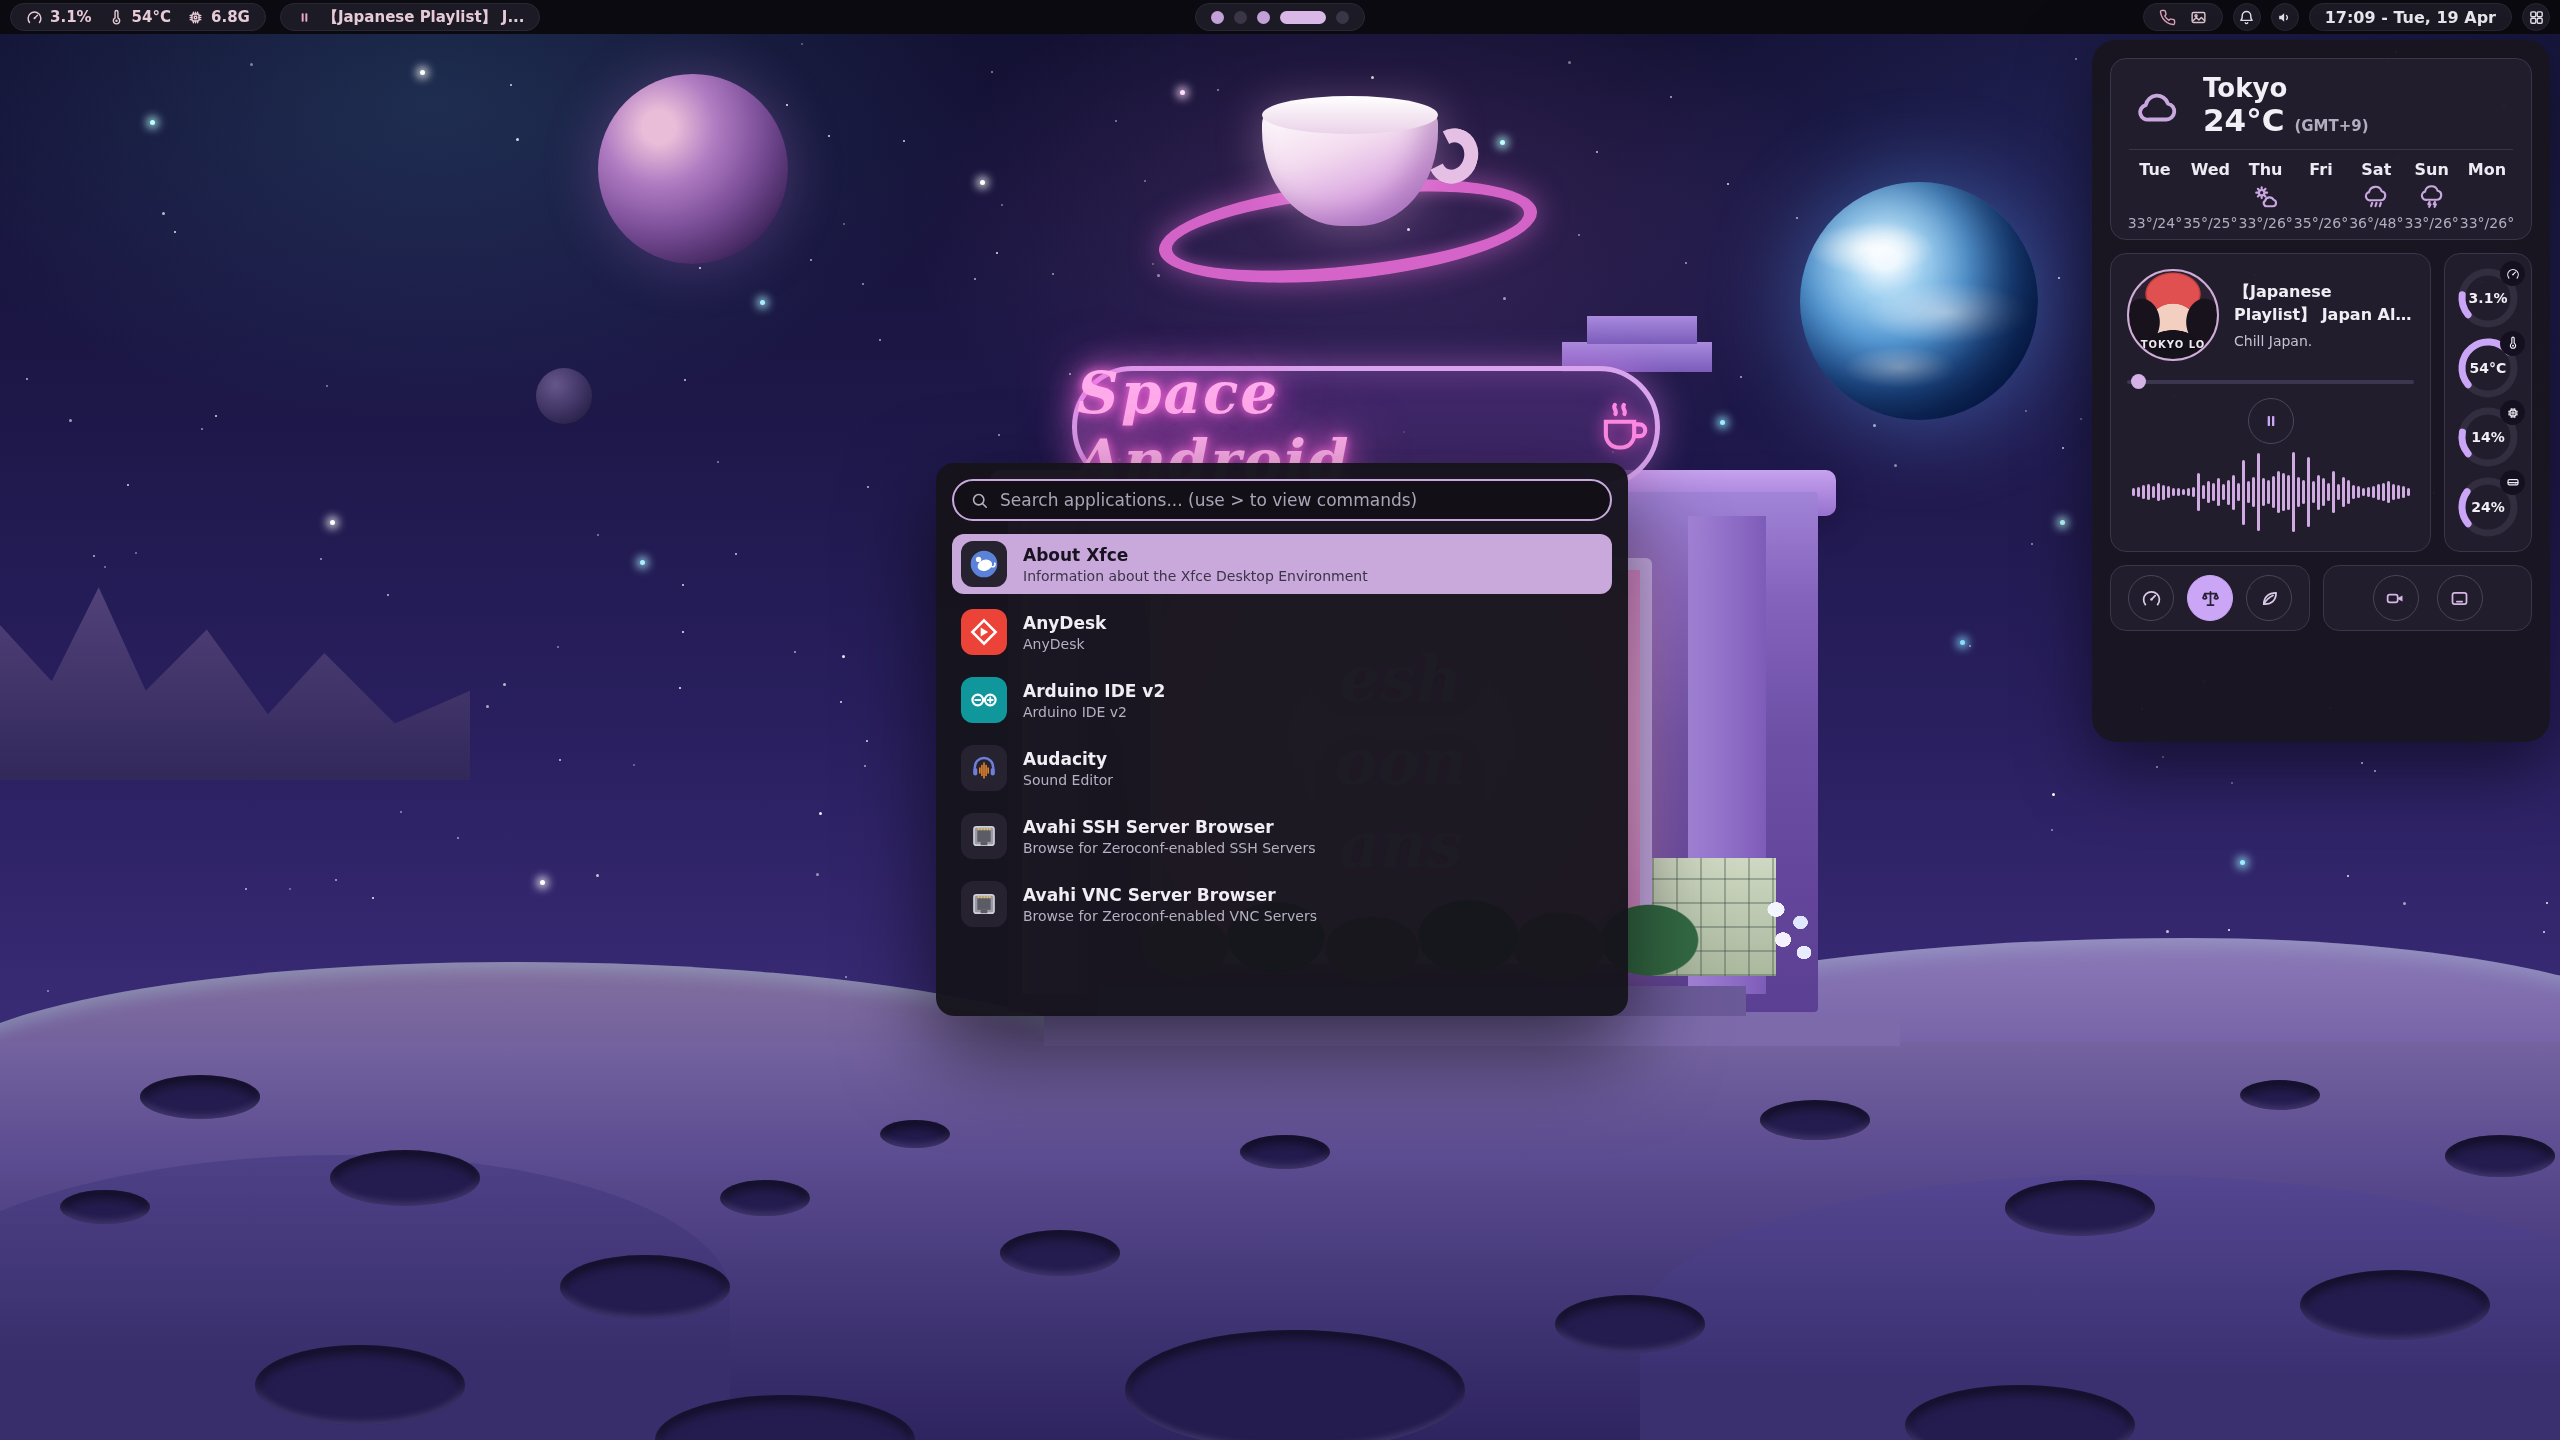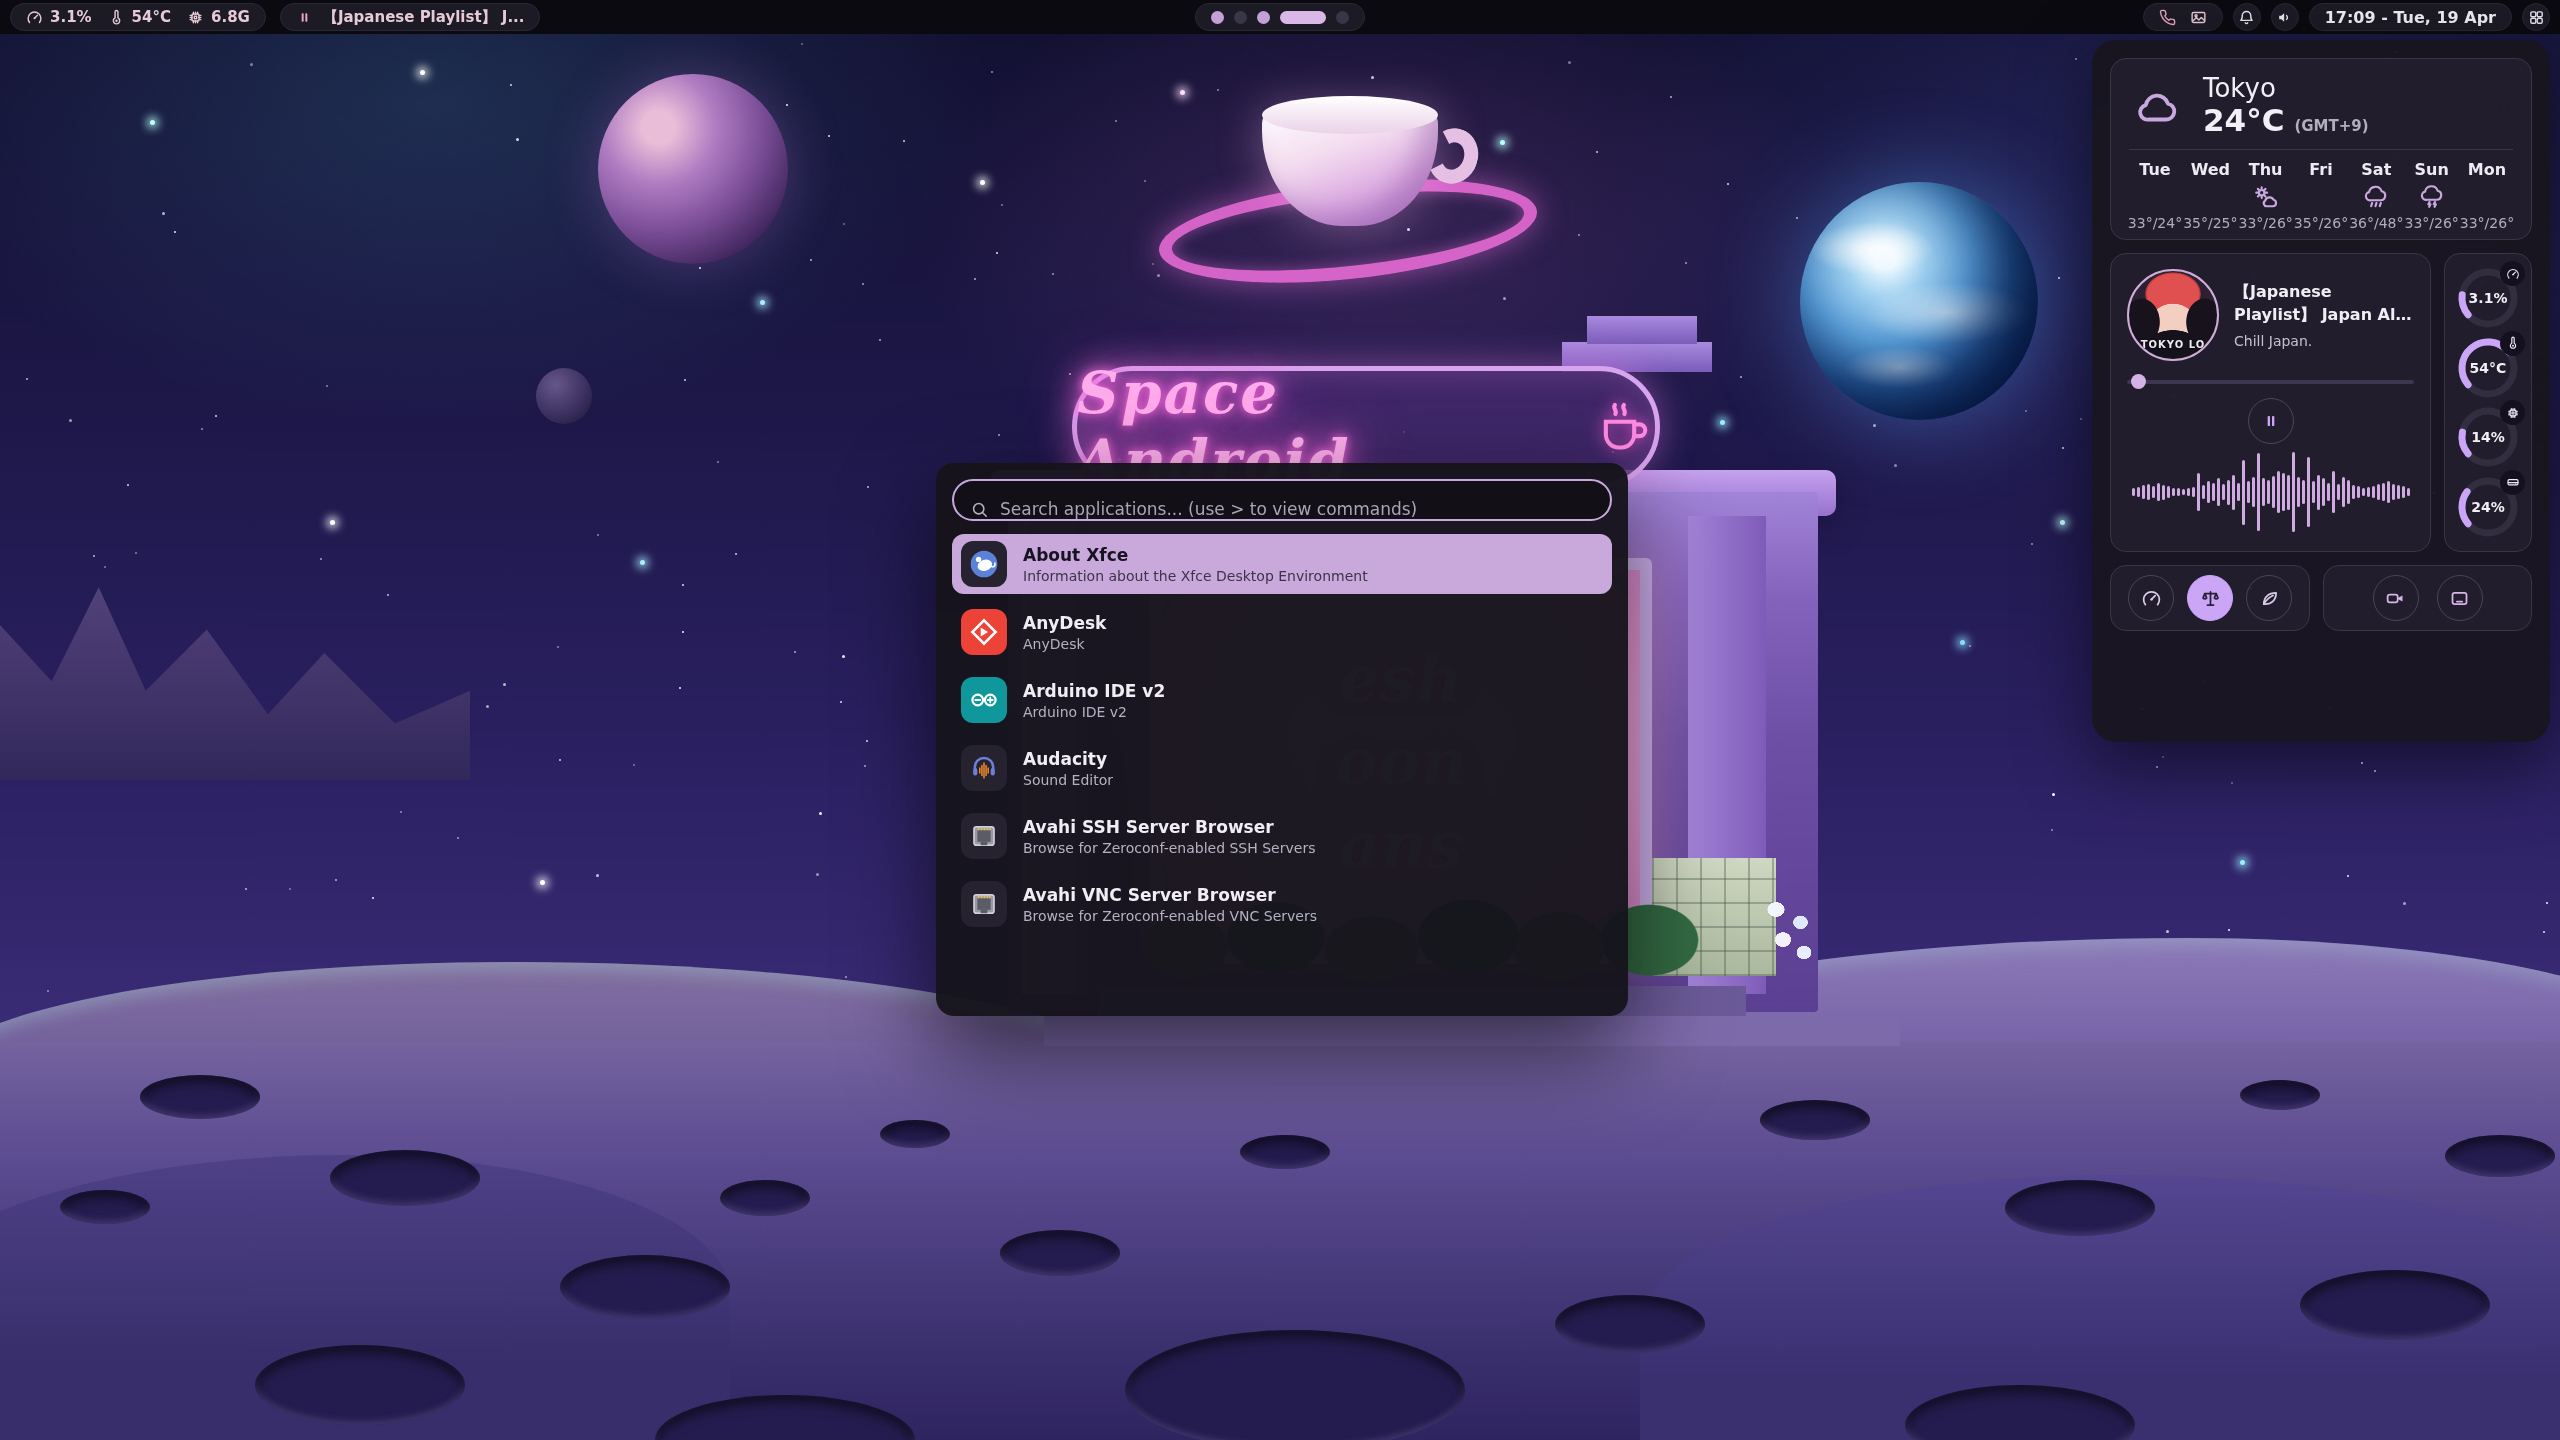--- a/index.html
+++ b/index.html
@@ -129,21 +129,21 @@
   .round-btn { width:28px; height:28px; border-radius:50%; background:#1c1a25; border:1px solid #2b2836;
     display:flex; align-items:center; justify-content:center; color:#e9e5f0; }
   .clock-chip { color:#f2eef7; font-weight:bold; font-size:16px; }
   .icon-pink { color:#e8a8c4; }
 
   
   .launcher { position:absolute; left:936px; top:463px; width:692px; height:553px; z-index:20;
     background:rgba(22,20,28,.97); border-radius:18px; padding:16px;
     box-shadow:0 34px 90px rgba(0,0,0,.6); }
   .searchbar { height:42px; border:2px solid #c9a8e0; border-radius:21px; background:#121016;
-    display:flex; align-items:flex-end; gap:11px; padding:0 16px; }
+    display:flex; align-items:center; gap:11px; padding:0 16px; }
   .searchbar .bar-icon { color:#b5afc2; width:19px; height:19px; }
   .searchbar input { flex:1; background:transparent; border:none; outline:none; color:#e8e4f0;
     font-size:17px; font-family:inherit; }
   .searchbar input::placeholder { color:#a9a4b6; }
   .app-list { margin-top:13px; display:flex; flex-direction:column; gap:8px; }
   .app-row { height:60px; border-radius:12px; display:flex; align-items:center; gap:16px; padding:0 9px; }
   .app-row.selected { background:#c9a9dc; }
   .tile { width:46px; height:46px; border-radius:12px; display:flex; align-items:center;
     justify-content:center; flex:none; }
   .tile svg { width:40px; height:40px; }
@@ -167,21 +167,21 @@
   .user-uptime { font-size:16px; color:#dcd7e4; margin-top:3px; }
   .circle-btn { width:42px; height:42px; border-radius:50%; border:1.5px solid #4c4560;
     display:flex; align-items:center; justify-content:center; background:transparent; flex:none; }
   .circle-btn .bar-icon { width:20px; height:20px; }
   .gear-color { color:#dcaed8; } .power-color { color:#cdb8e2; }
 
   .weather-card { height:182px; padding:16px 18px 12px; }
   .weather-head { display:flex; align-items:center; gap:16px; }
   .w-cloud { width:58px; height:46px; color:#c9a8e0; }
   .w-cloud svg { width:100%; height:100%; }
-  .w-city { font-size:26px; font-weight:normal; color:#f2f0f6; line-height:1.05; }
+  .w-city { font-size:26px; font-weight:bold; color:#f2f0f6; line-height:1.05; }
   .w-temp-row { display:flex; align-items:baseline; gap:10px; }
   .w-temp { font-size:31px; font-weight:bold; color:#f2f0f6; }
   .w-tz { font-size:15px; font-weight:bold; color:#b3adc0; }
   .w-divider { height:1px; background:#3b3548; margin:11px 0 10px; }
   .forecast { display:flex; justify-content:space-between; }
   .fc-col { display:flex; flex-direction:column; align-items:center; gap:5px; width:52px; }
   .fc-day { font-size:16px; font-weight:bold; color:#eceaf2; }
   .fc-icon { width:30px; height:26px; color:#c9a8e0; }
   .fc-icon svg { width:100%; height:100%; }
   .fc-temps { font-size:14px; color:#b3acc0; white-space:nowrap; }

